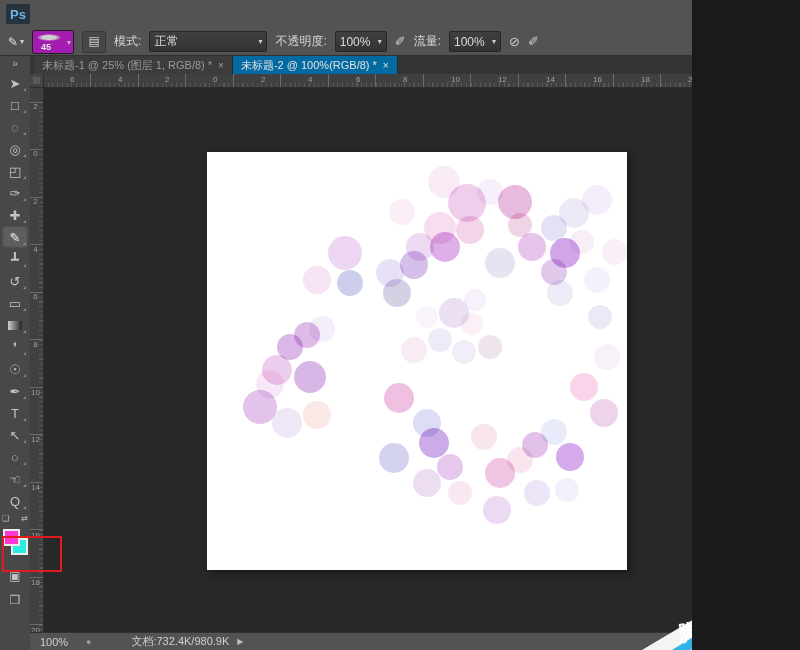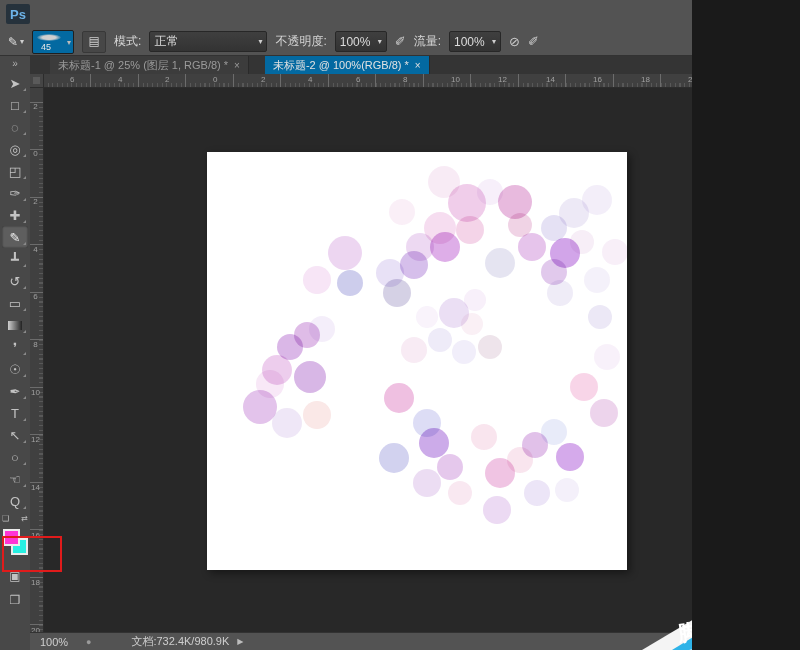--- a/index.html
+++ b/index.html
@@ -17,23 +17,23 @@
   .winctrl{position:absolute;right:6px;top:4px;display:flex;gap:4px;}
   .winbtn{width:26px;height:17px;background:linear-gradient(#5d5d5d,#404040);
           border:1px solid #2a2a2a;color:#d8d8d8;font-size:11px;line-height:15px;
           text-align:center;border-radius:2px;}
   
   .optionsbar{position:absolute;left:0;top:28px;width:800px;height:28px;background:#535353;
               border-bottom:1px solid #323232;display:flex;align-items:center;gap:8px;
               color:#d6d6d6;font-size:12px;padding-left:8px;box-sizing:border-box;}
   .toolpreview{display:flex;align-items:center;gap:2px;color:#e0e0e0;}
   .caret{font-size:8px;color:#cfcfcf;}
-  .brushwell{width:40px;height:22px;background:#0369a1;border:1px solid #1f1f1f;border-radius:2px;
+  .brushwell{width:40px;height:22px;background:#a21caf;border:1px solid #1f1f1f;border-radius:2px;
              color:#e8e8e8;font-size:9px;display:flex;align-items:center;justify-content:center;
-             gap:3px;position:relative;}
+             gap:3px;position:relative;font-weight:bold;}
   .brushwell .stroke{position:absolute;left:4px;top:3px;width:24px;height:7px;border-radius:50%;
              background:radial-gradient(ellipse,#cfcfcf 0 40%,transparent 75%);}
   .brushwell .num{position:absolute;left:8px;bottom:1px;font-size:9px;}
   .brushwell .bw-caret{position:absolute;right:2px;top:7px;font-size:8px;color:#bbb;}
   .panelicon{width:22px;height:20px;background:#474747;border:1px solid #383838;border-radius:2px;
              color:#d0d0d0;font-size:12px;text-align:center;line-height:19px;}
   .dd{height:19px;background:linear-gradient(#3f3f3f,#333);border:1px solid #272727;border-radius:2px;
       display:flex;align-items:center;padding:0 4px;gap:6px;color:#dcdcdc;}
   .dd .val{flex:1;}
   .dd-mode{width:108px;}
@@ -54,21 +54,21 @@
   .swatches{position:relative;width:30px;height:34px;margin-top:2px;}
   .swatch{position:absolute;width:17px;height:17px;border:2px solid #ececec;box-sizing:border-box;}
   .swatch.fg{left:3px;top:1px;z-index:2;}
   .swatch.bg{left:11px;top:10px;z-index:1;}
   .belowtool{width:26px;height:20px;display:flex;align-items:center;justify-content:center;
              color:#c3c3c3;font-size:12px;margin-top:4px;}
   
   .tabbar{position:absolute;left:30px;top:56px;width:770px;height:18px;background:#343434;
           display:flex;align-items:stretch;padding-left:4px;box-sizing:border-box;}
   .tab{display:flex;align-items:center;gap:6px;padding:0 8px;font-size:11px;color:#9a9a9a;
-       background:#3c3c3c;border-right:1px solid #2a2a2a;white-space:nowrap;margin-left:16px;}
+       background:#3c3c3c;border-right:1px solid #2a2a2a;white-space:nowrap;}
   .tab.active{background:#0369a1;color:#e2e2e2;}
   .tab .close{font-size:10px;color:inherit;}
   
   .rulercorner{position:absolute;left:30px;top:74px;width:14px;height:14px;background:#454545;
                border-right:1px solid #2c2c2c;border-bottom:1px solid #2c2c2c;box-sizing:border-box;}
   .rulercorner::after{content:"";position:absolute;left:3px;top:3px;width:7px;height:7px;background:#5a5a5a;}
   .ruler-top{position:absolute;left:30px;top:74px;width:770px;height:14px;overflow:hidden;
      background:
        repeating-linear-gradient(90deg,#6c6c6c 0 1px,transparent 1px 47.5px) 13px 0/100% 100% no-repeat,
        repeating-linear-gradient(90deg,#585858 0 1px,transparent 1px 4.75px) 13px bottom/100% 4px no-repeat,

